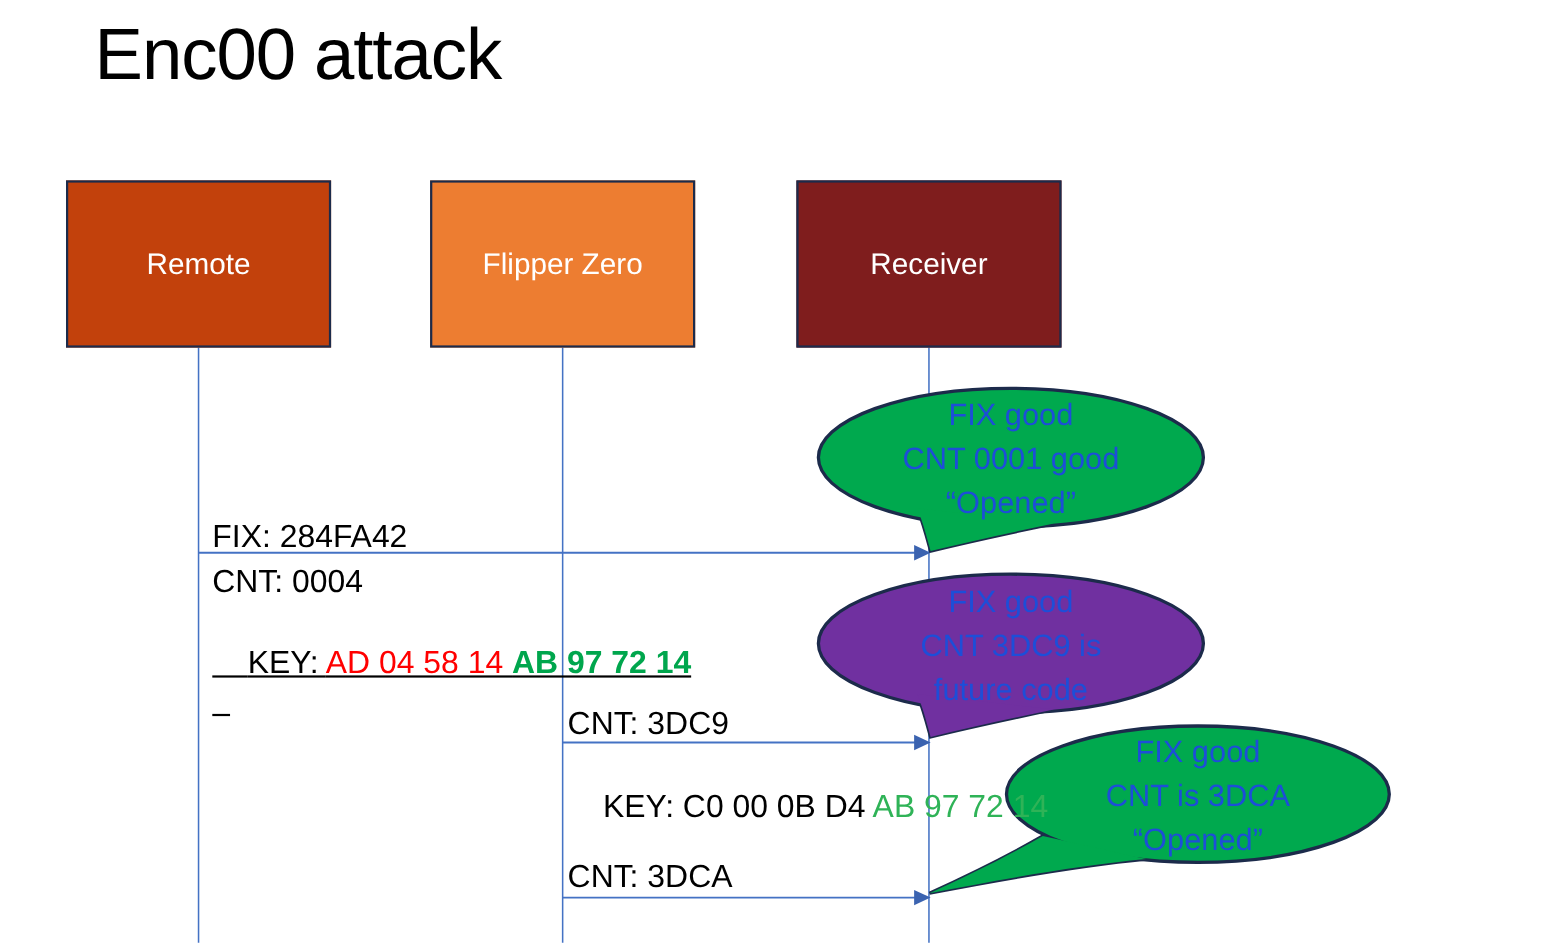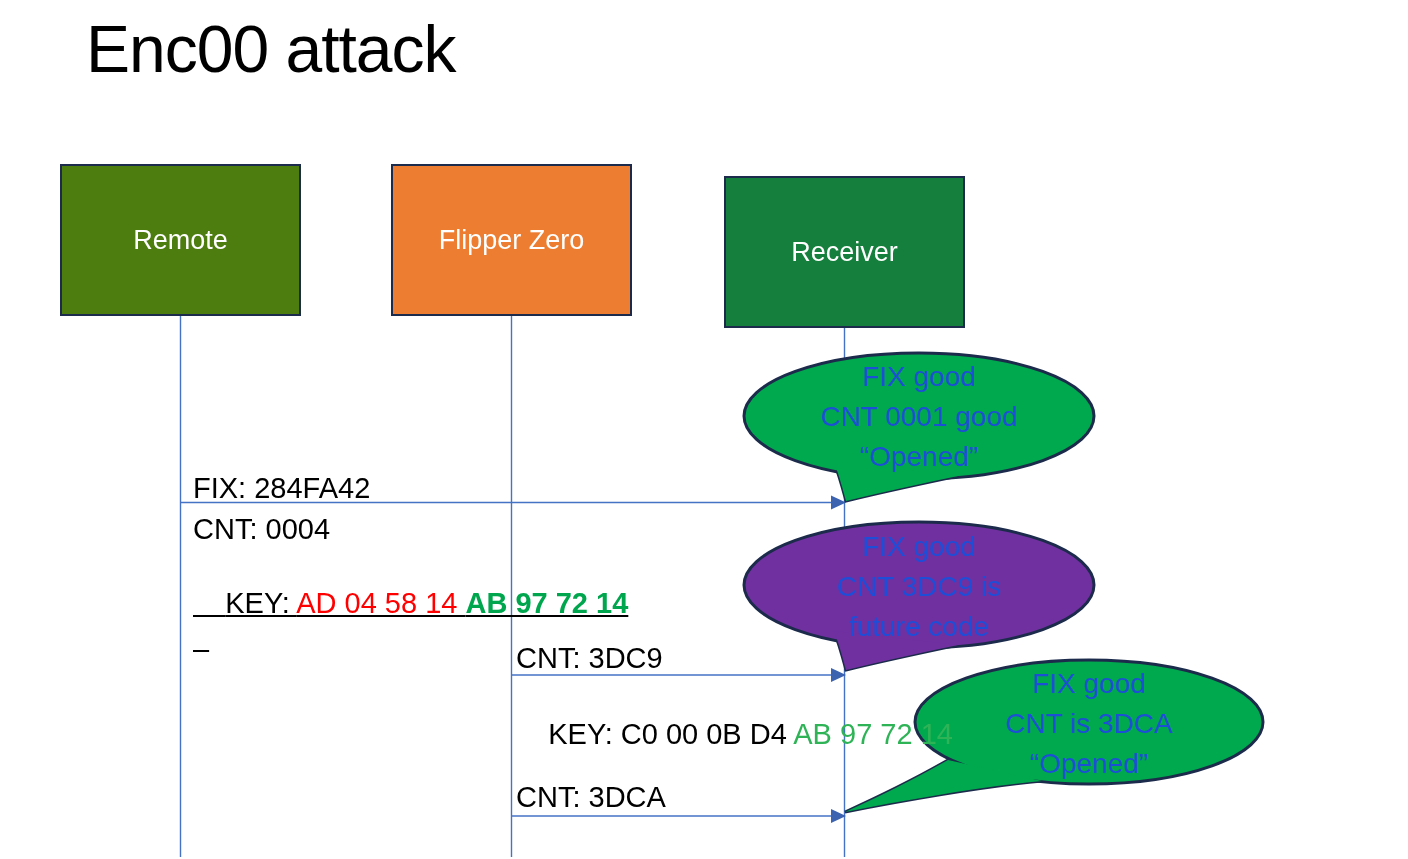--- a/index.html
+++ b/index.html
@@ -12,23 +12,23 @@
     font-size:66px; font-weight:300; letter-spacing:-1px; color:#000;
     line-height:1.15;
   }
   svg.layer { position:absolute; left:0; top:0; }
   .actor {
     position:absolute; top:164px; width:241px; height:152px;
     box-sizing:border-box; border:2.5px solid #1c2b4b;
     display:flex; align-items:center; justify-content:center;
     color:#ffffff; font-size:27px;
   }
-  .actor.remote   { left:60px;  background:#4d7c0f; }
+  .actor.remote   { left:60px;  background:#c2410c; }
   .actor.flipper  { left:391px; background:#ED7D31;text-align:center; }
-  .actor.receiver { left:724px; background:#15803d;margin-top:12px; }
+  .actor.receiver { left:724px; background:#7f1d1d; }
   .msg { position:absolute; font-size:29px; color:#000; white-space:pre; line-height:1.2; }
   .msg .red   { color:#FF0000; }
   .msg .grn-b { color:#00A64D; font-weight:bold; }
   .msg .grn   { color:#2FB357; }
   .callout-text {
     position:absolute; transform:translateX(-50%);
     text-align:center; color:#1d4ed8; font-size:28px; line-height:40px;
     white-space:pre-line;
   }
 </style>

